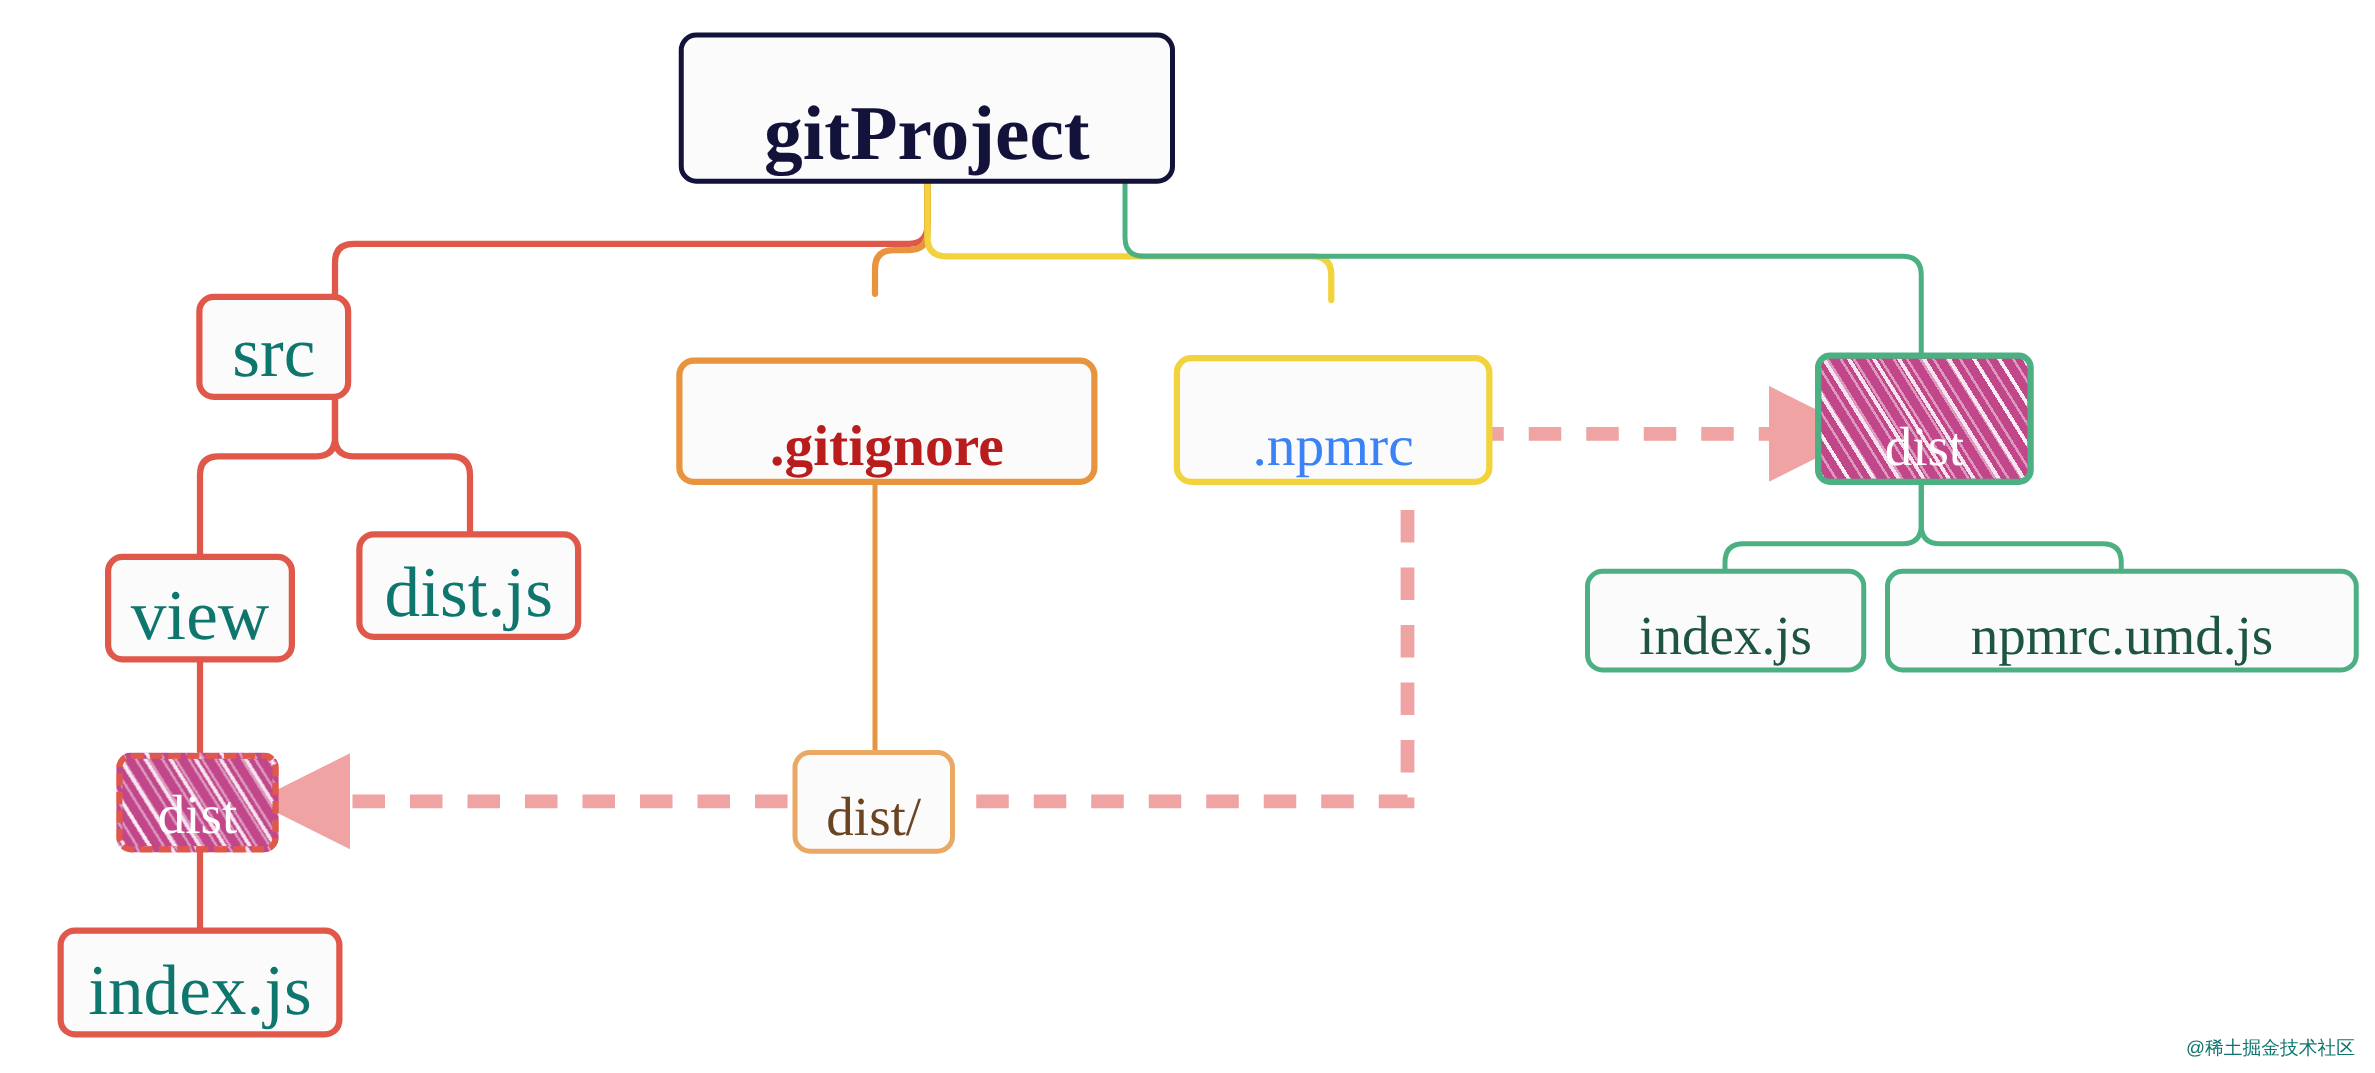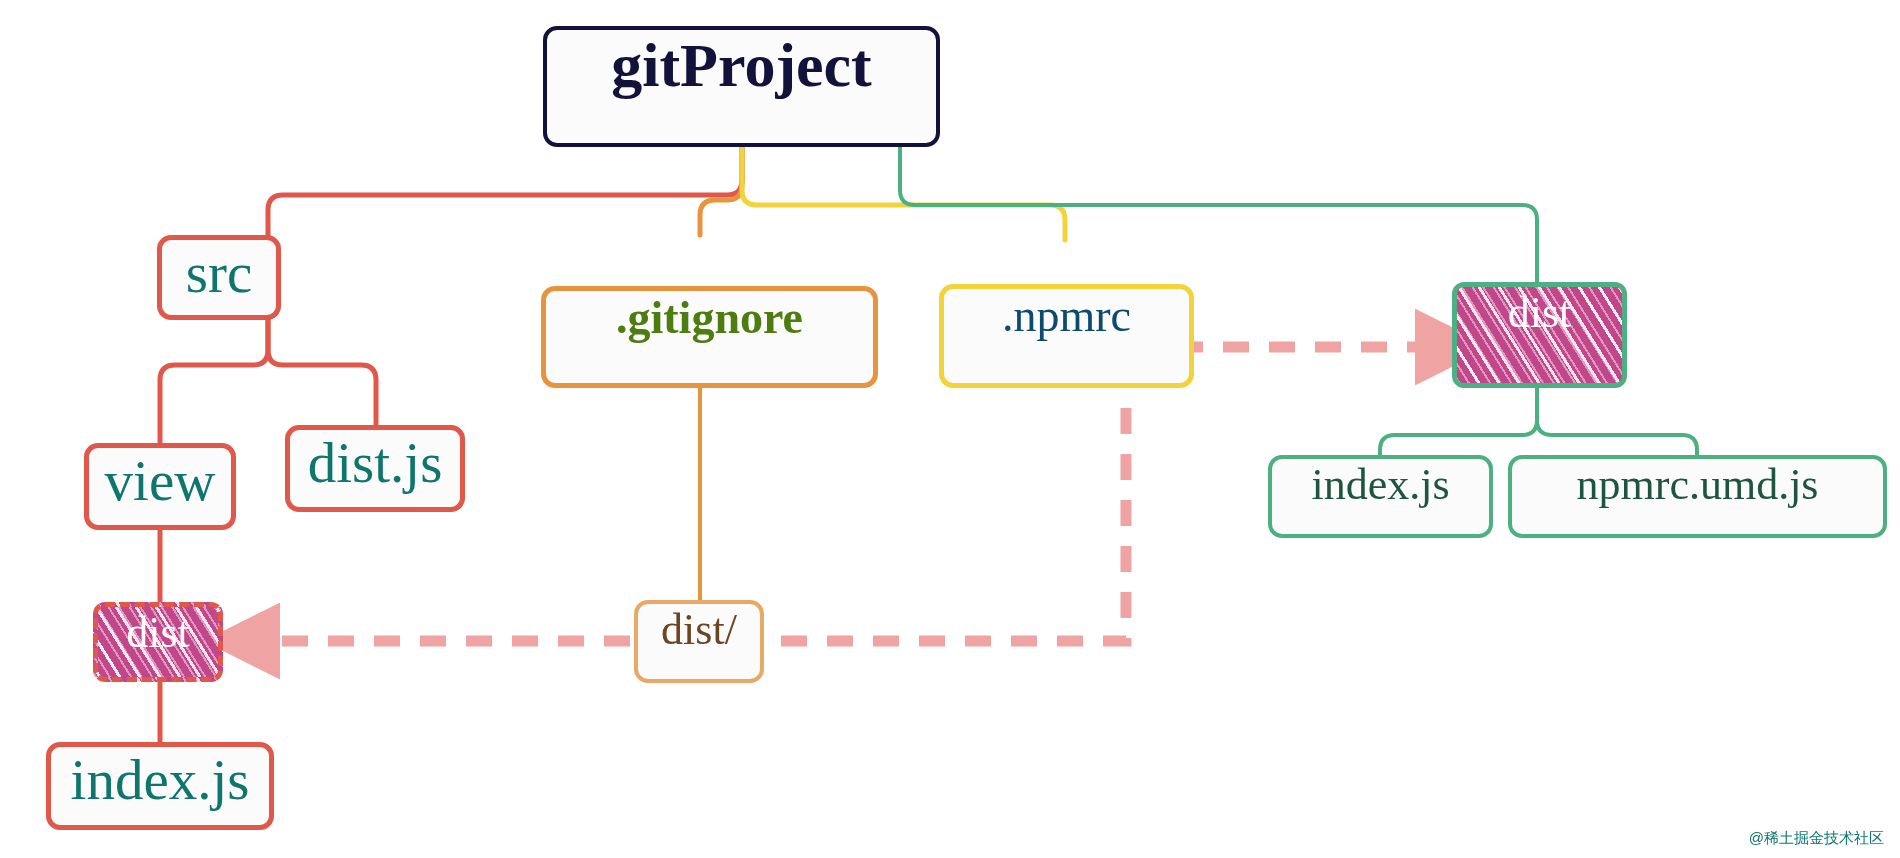--- a/index.html
+++ b/index.html
@@ -1,29 +1,29 @@
 <!DOCTYPE html>
 <html><head>
 <meta charset="utf-8">
 <style>
   html,body{margin:0;padding:0;background:#ffffff;}
   body{width:1900px;height:858px;position:relative;overflow:hidden;
        font-family:"Liberation Serif","DejaVu Serif",serif;}
   #canvas{position:absolute;inset:0;width:1900px;height:858px;}
   svg.layer{position:absolute;left:0;top:0;width:1900px;height:858px;pointer-events:none;}
 
-  .node{position:absolute;box-sizing:border-box;display:flex;align-items:flex-start;
+  .node{position:absolute;box-sizing:border-box;display:flex;align-items:flex-end;
         justify-content:center;background:#fbfbfb;border-style:solid;white-space:nowrap;}
 
   .n-root{border-width:4px;border-color:#12123a;border-radius:14px;color:#12123a;
           font-weight:bold;font-size:62px;}
   .n-red{border-width:5px;border-color:#e0584a;border-radius:14px;color:#0f766e;font-size:57px;}
-  .n-orange{border-width:5px;border-color:#e8943f;border-radius:14px;color:#4d7c0f;font-size:46px;font-weight:bold;}
+  .n-orange{border-width:5px;border-color:#e8943f;border-radius:14px;color:#b91c1c;font-size:46px;font-weight:bold;}
   .n-orange2{border-width:4px;border-color:#e9a863;border-radius:14px;color:#6b4421;font-size:44px;font-family:Liberation Serif, serif;}
-  .n-yellow{border-width:5px;border-color:#f2d33c;border-radius:14px;color:#0c4a6e;font-size:46px;}
+  .n-yellow{border-width:5px;border-color:#f2d33c;border-radius:14px;color:#3b82f6;font-size:46px;}
   .n-green{border-width:4px;border-color:#4cb083;border-radius:14px;color:#1d5540;font-size:44px;}
 
   .n-hatch{color:#ffffff;font-size:44px;border-radius:12px;
            background-color:#c1468a;
            background-image:repeating-linear-gradient(58deg,
                rgba(255,255,255,.85) 0px,rgba(255,255,255,.85) 3px,
                rgba(255,255,255,0) 3px,rgba(255,255,255,0) 17px),
              repeating-linear-gradient(58deg,
                rgba(255,255,255,.45) 0px,rgba(255,255,255,.45) 2px,
                rgba(255,255,255,0) 2px,rgba(255,255,255,0) 9px);

